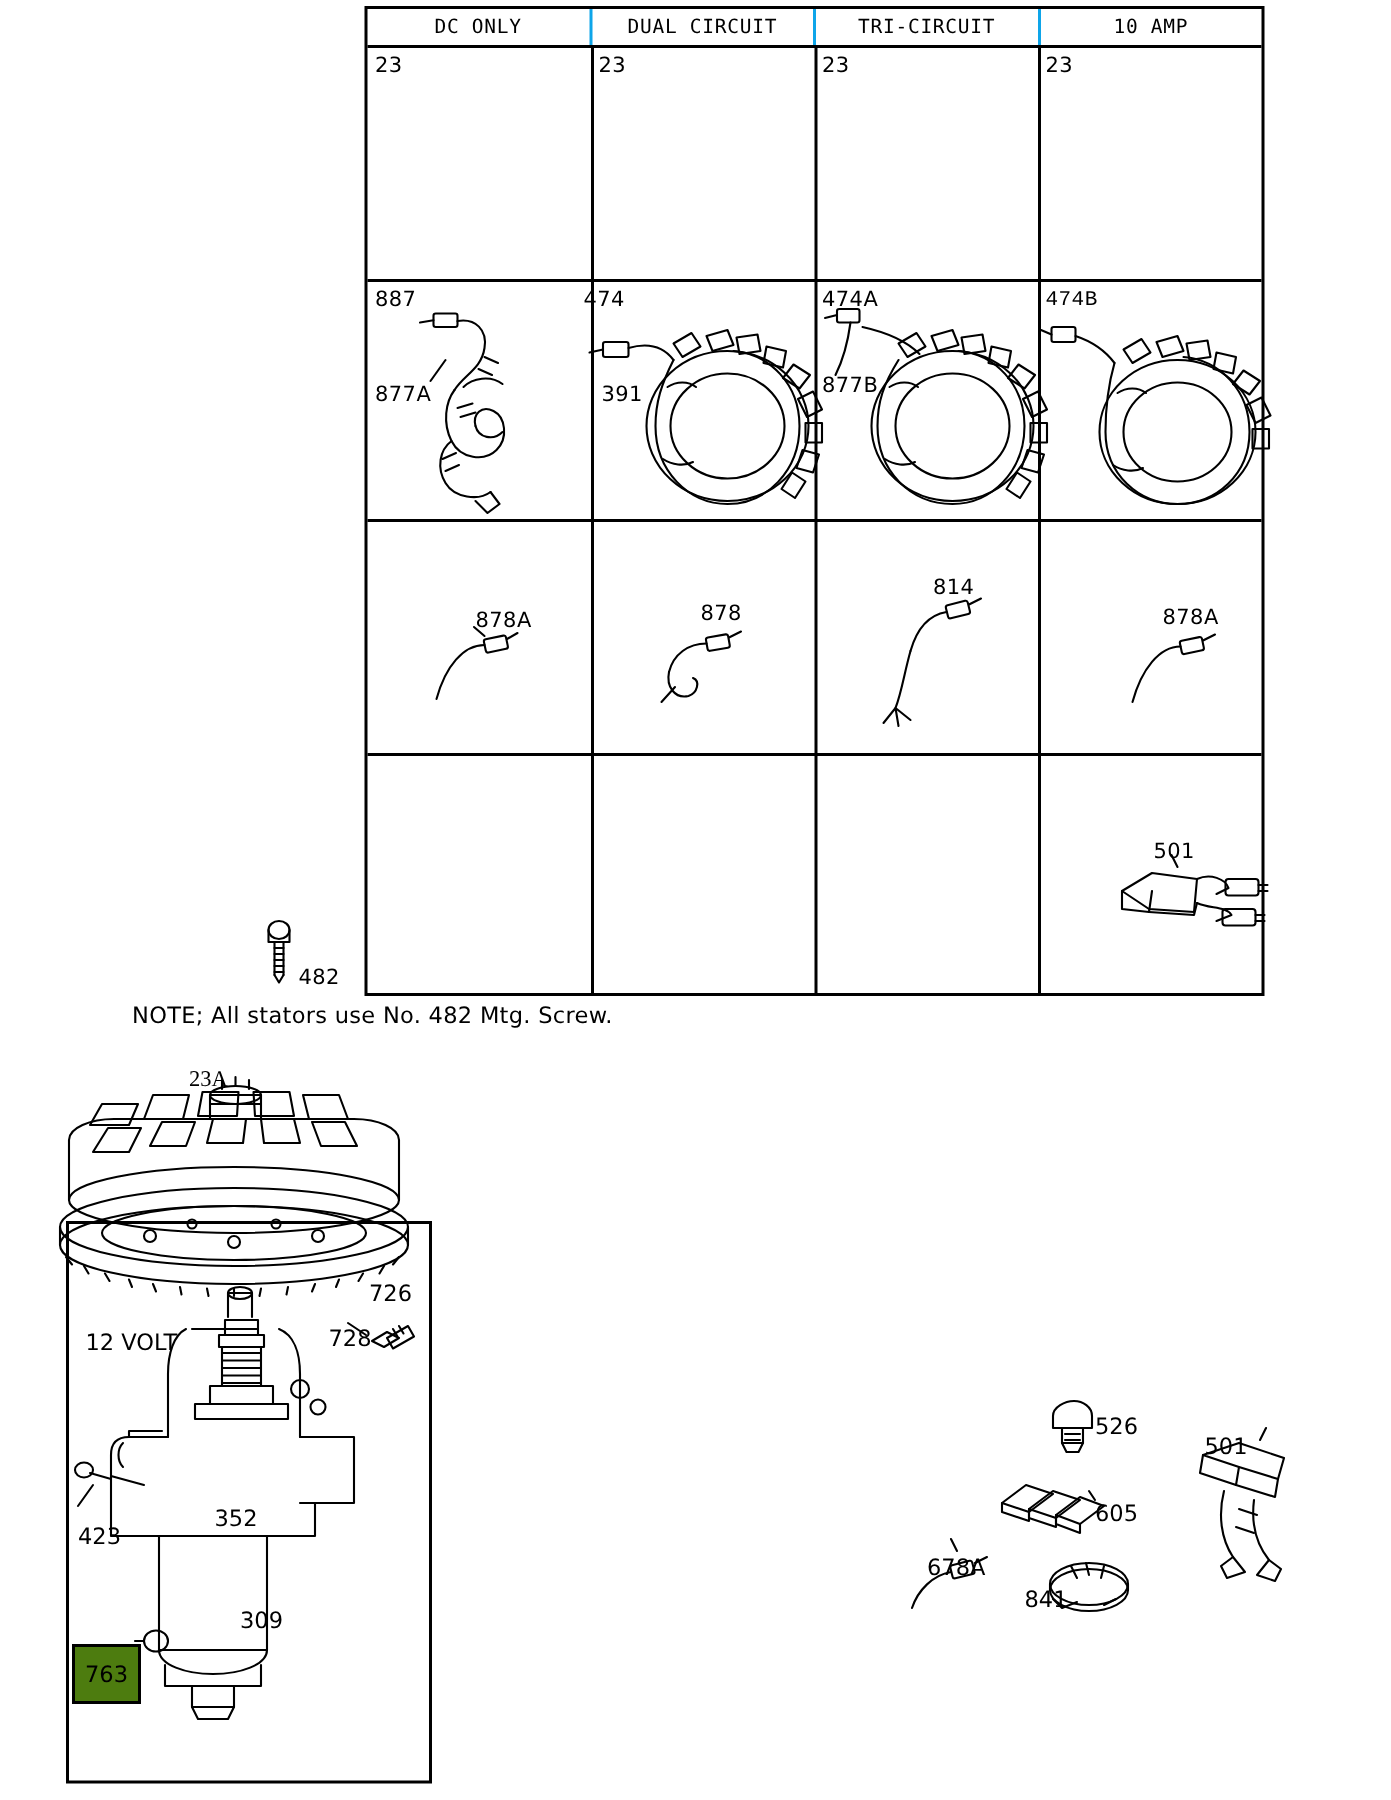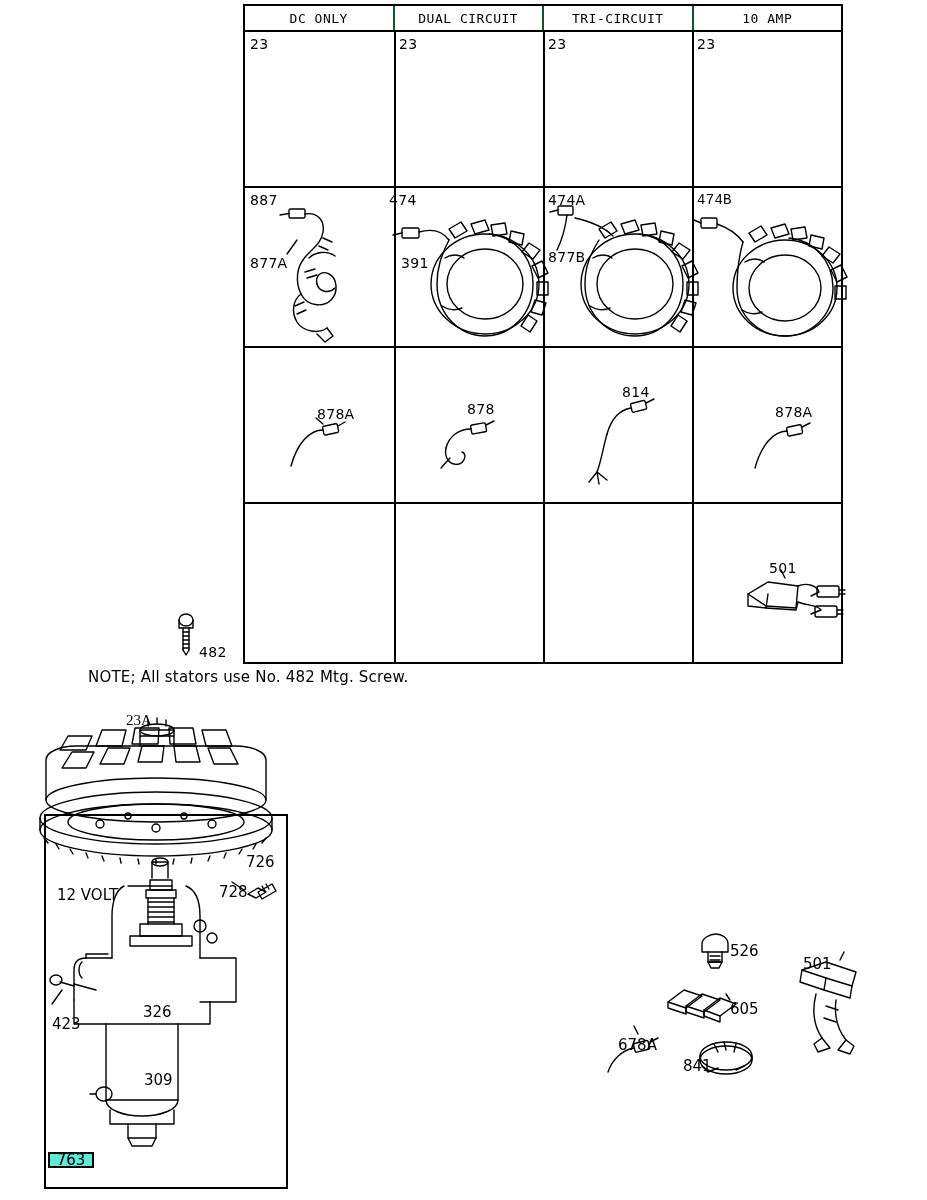--- a/index.html
+++ b/index.html
@@ -42,21 +42,21 @@
     display: flex;
   }
   .table-head .hcell {
     flex: 1 1 0;
     display: flex;
     align-items: center;
     justify-content: center;
     font-size: 13px;
     letter-spacing: 0.5px;
     font-family: "DejaVu Sans Mono", monospace;
-    border-right: 2px solid #14532d;
+    border-right: 2px solid #0ea5e9;
     box-sizing: border-box;
     height: 100%;
   }
   .table-head .hcell:last-child { border-right: none; }
 
   .vline {
     position: absolute;
     top: 26px;
     width: 0;
     border-left: 2px solid #000;
@@ -98,30 +98,30 @@
     left: 44px;
     top: 814px;
     width: 244px;
     height: 375px;
     border: 2px solid #000;
     box-sizing: border-box;
   }
   .box763 {
     position: absolute;
     left: 48px;
-    top: 1152px;
+    top: 1096px;
     width: 46px;
-    height: 16px;
+    height: 40px;
     border: 2px solid #000;
     box-sizing: border-box;
     display: flex;
     align-items: center;
     justify-content: center;
     font-size: 15px;
-    background: #5eead4;
+    background: #4d7c0f;
   }
 
   svg { overflow: visible; }
   .art { position: absolute; left: 0; top: 0; pointer-events: none; }
 </style>
 </head>
 <body>
 
 <div class="page">
 
@@ -306,22 +306,22 @@
   </svg>
   <div class="cell-label" style="left:199px; top:644px;">482</div>
 
   <div class="note">NOTE; All stators use No. 482 Mtg. Screw.</div>
 
   <div class="lbl" style="left:126px; top:712px;font-family:Liberation Serif, serif;">23A</div>
   <div class="lbl" style="left:246px; top:853px;">726</div>
   <div class="lbl" style="left:57px;  top:874px;margin-top:12px;">12 VOLT</div>
   <div class="lbl" style="left:219px; top:883px;">728</div>
   <div class="lbl" style="left:52px;  top:1003px;margin-top:12px;">423</div>
-  <div class="lbl" style="left:143px; top:1003px;">326</div>
-  <div class="lbl" style="left:144px; top:1071px;">309</div>
+  <div class="lbl" style="left:143px; top:1003px;">352</div>
+  <div class="lbl" style="left:160px; top:1071px;">309</div>
 
   <div class="starter-box"></div>
   <div class="box763">763</div>
 
   <svg class="art" style="left:0px; top:690px;" width="400" height="510">
     <g fill="none" stroke="#000" stroke-width="1.4" stroke-linecap="round" stroke-linejoin="round">
 
       <g>
         <path d="M46 110 L46 70 C46 62 60 56 76 56 L236 56 C252 56 266 62 266 70 L266 110"></path>
         <ellipse cx="156" cy="110" rx="110" ry="22"></ellipse>

